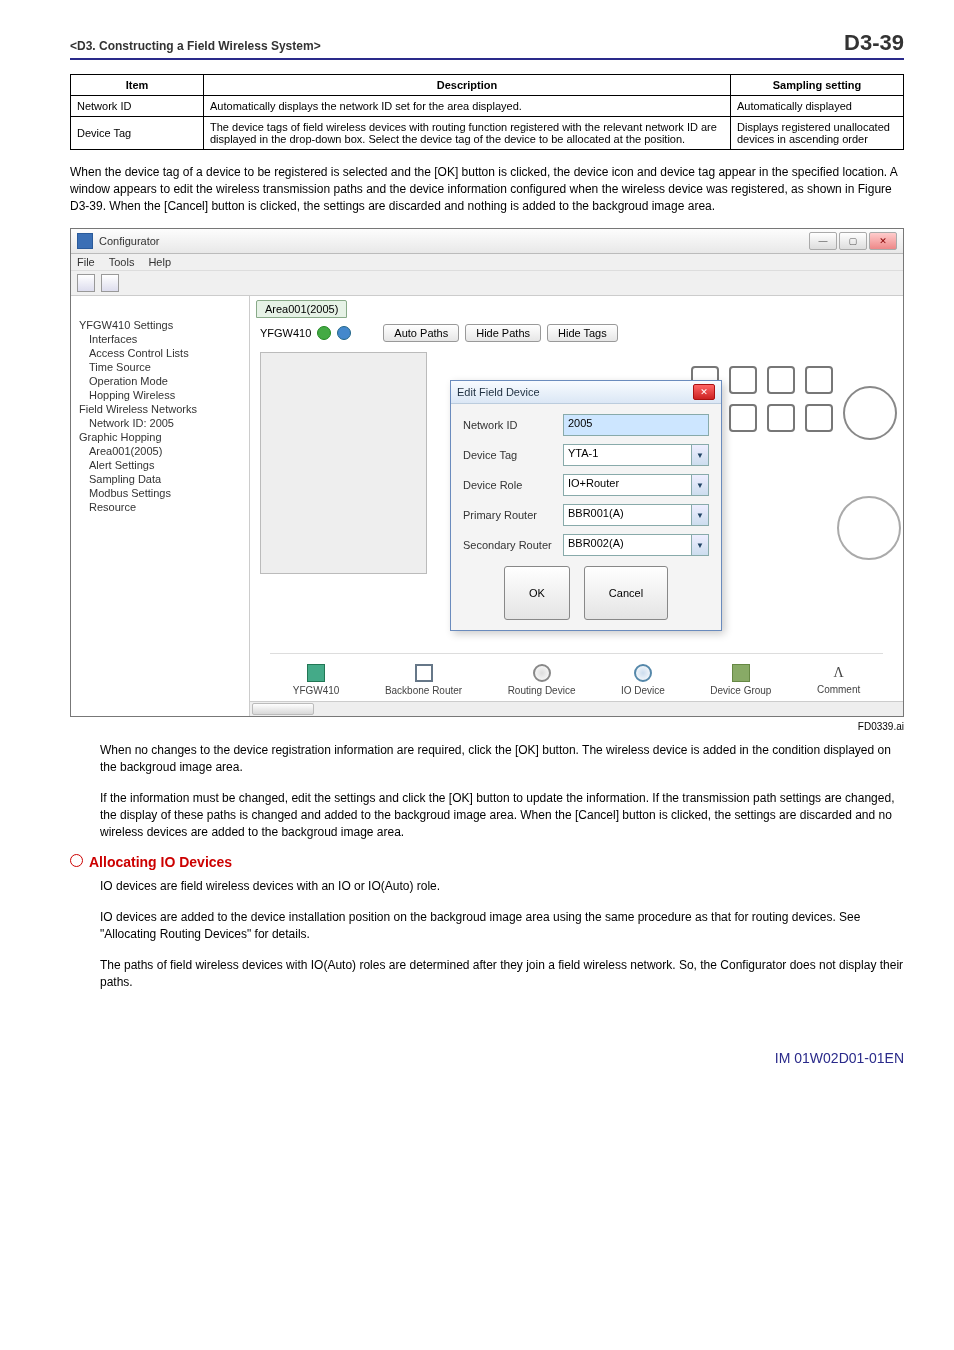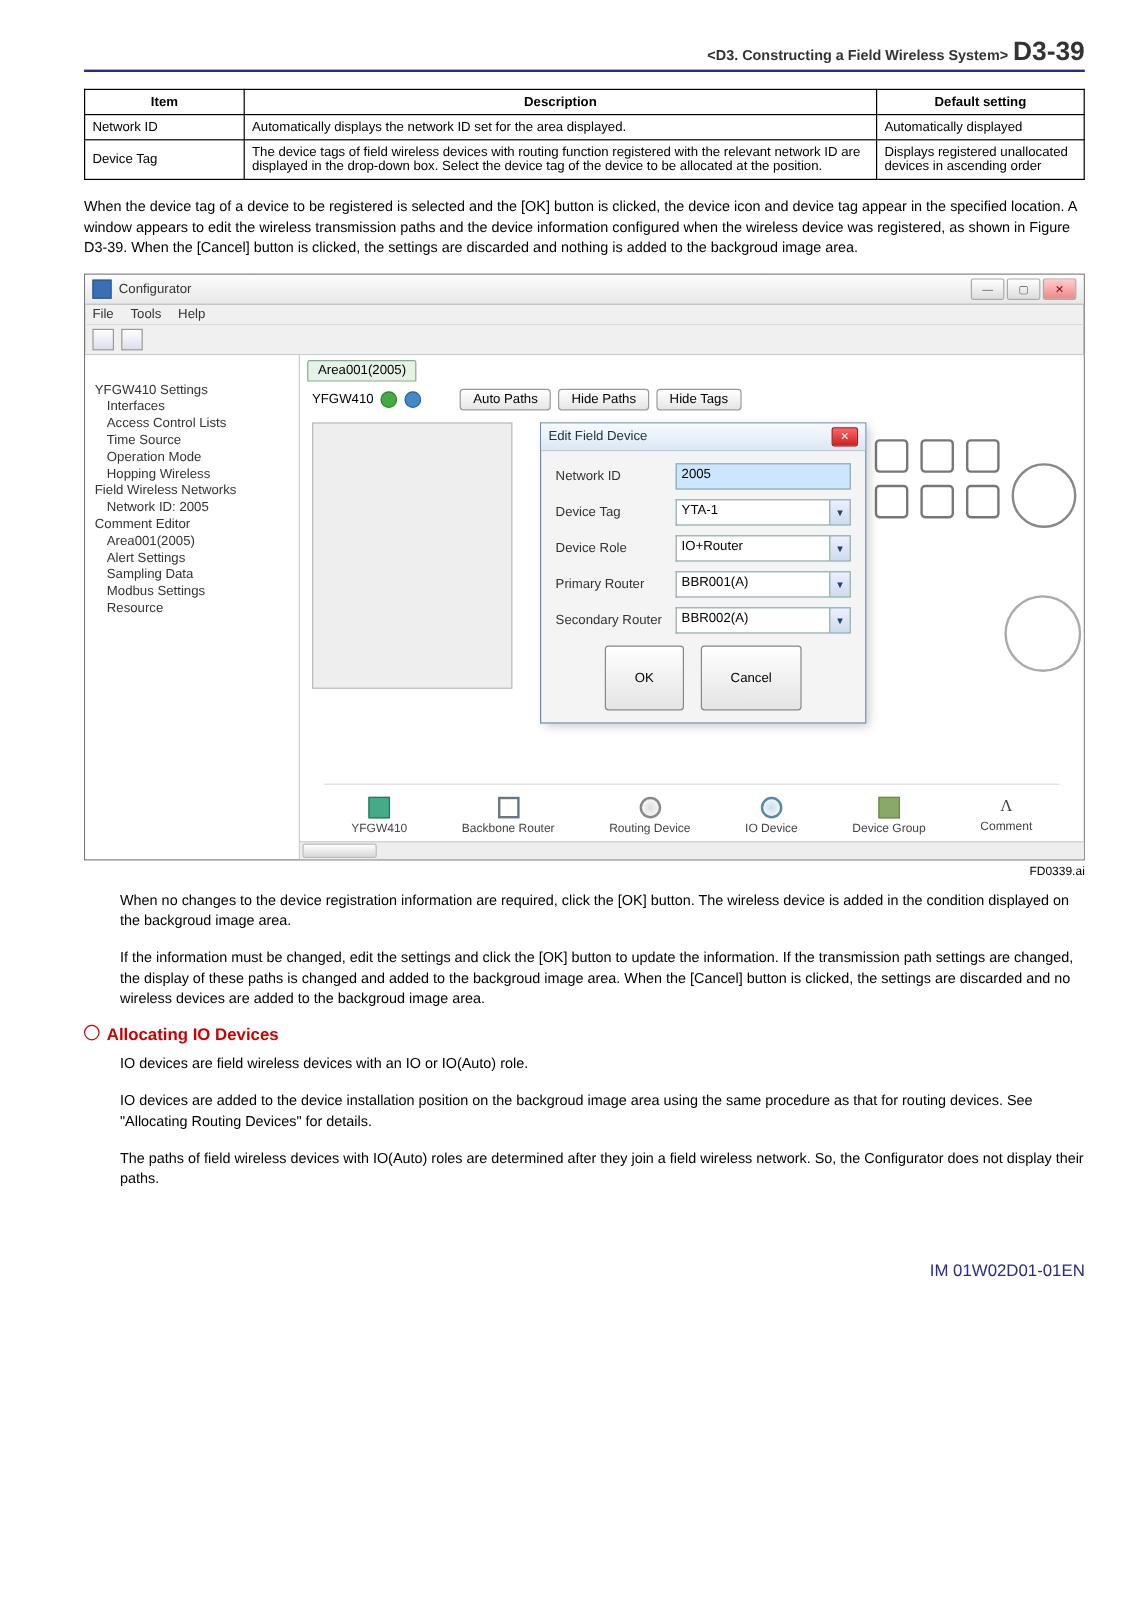--- a/index.html
+++ b/index.html
@@ -15,25 +15,25 @@
   }
   .header-row {
     display: flex;
     align-items: baseline;
     border-bottom: 2px solid #2a2a8a;
     padding-bottom: 2px;
     margin-bottom: 14px;
   }
   .header-title {
     flex: 1;
-    text-align: right;
+    text-align: left;
     font-size: 12px;
     font-weight: bold;
     color: #333;
-    padding-right: 4px;
+    padding-right: 20px;
   }
   .header-page {
     font-size: 22px;
     font-weight: bold;
     color: #333;
   }
   table.desc-table {
     width: 100%;
     border-collapse: collapse;
     margin-bottom: 14px;
@@ -89,21 +89,21 @@
   .led.green{background:#4a4;border:1px solid #282;}
   .led.blue{background:#48c;border:1px solid #268;}
   .pill-btn{border:1px solid #999;border-radius:3px;padding:2px 10px;background:linear-gradient(#fff,#e6e6e6);}
   .squares { position:absolute; top:70px; right:70px; }
   .sq-row{display:flex;gap:10px;margin-bottom:10px;}
   .sq{width:24px;height:24px;border:2px solid #777;border-radius:4px;}
   .big-circle{width:50px;height:50px;border:2px solid #888;border-radius:50%;position:absolute;top:90px;right:6px;}
   .big-circle2{width:60px;height:60px;border:2px solid #aaa;border-radius:50%;position:absolute;top:200px;right:2px;}
 
   .drawer { position:absolute; left:10px; top:56px; width:165px; height:220px; border:1px solid #bbb; background:#eee; }
-  .modal{ position:absolute; left:200px; top:56px; width:270px; border:1px solid #6a8bbd; background:#f4f4f4; box-shadow:3px 3px 8px rgba(0,0,0,.2);}
+  .modal{ position:absolute; left:200px; top:84px; width:270px; border:1px solid #6a8bbd; background:#f4f4f4; box-shadow:3px 3px 8px rgba(0,0,0,.2);}
   .modal-title{background:linear-gradient(#f8fbff,#dbe7f5);padding:3px 6px;display:flex;align-items:center;border-bottom:1px solid #bcd;}
   .modal-title span{flex:1;color:#234;}
   .modal-close{width:20px;height:14px;background:linear-gradient(#f66,#c22);color:#fff;font-size:9px;display:flex;align-items:center;justify-content:center;border:1px solid #a11;border-radius:2px;}
   .modal-body{padding:10px 12px;}
   .fld-row{display:flex;align-items:center;margin-bottom:8px;}
   .fld-label{width:100px;color:#333;}
   .fld-input{flex:1;border:1px solid #8aa;padding:2px 4px;background:#fff;height:16px;font-size:11px;}
   .fld-input.sel{background:#cde6ff;}
   .fld-combo{flex:1;display:flex;}
   .fld-combo .fld-input{border-right:none;}
@@ -137,21 +137,21 @@
   <div class="header-row">
     <div class="header-title">&lt;D3.  Constructing a Field Wireless System&gt;</div>
     <div class="header-page">D3-39</div>
   </div>
 
   <table class="desc-table">
     <tbody>
         <tr>
       <th style="width:120px">Item</th>
       <th>Description</th>
-      <th style="width:160px">Default setting</th>
+      <th style="width:160px">Sampling setting</th>
     </tr>
     <tr>
       <td>Network ID</td>
       <td>Automatically displays the network ID set for the area displayed.</td>
       <td>Automatically displayed</td>
     </tr>
     <tr>
       <td>Device Tag</td>
       <td>The device tags of field wireless devices with routing function registered with the relevant network ID are displayed in the drop-down box. Select the device tag of the device to be allocated at the position.</td>
       <td>Displays registered unallocated devices in ascending order</td>
@@ -183,21 +183,21 @@
     <div class="main-area">
       <div class="tree">
         <div class="tree-item">YFGW410 Settings</div>
         <div class="tree-item ind1">Interfaces</div>
         <div class="tree-item ind1">Access Control Lists</div>
         <div class="tree-item ind1">Time Source</div>
         <div class="tree-item ind1">Operation Mode</div>
         <div class="tree-item ind1">Hopping Wireless</div>
         <div class="tree-item">Field Wireless Networks</div>
         <div class="tree-item ind1">Network ID: 2005</div>
-        <div class="tree-item">Comment Editor</div>
+        <div class="tree-item">Graphic Hopping</div>
         <div class="tree-item ind1">Area001(2005)</div>
         <div class="tree-item ind1">Alert Settings</div>
         <div class="tree-item ind1">Sampling Data</div>
         <div class="tree-item ind1">Modbus Settings</div>
         <div class="tree-item ind1">Resource</div>
       </div>
       <div class="canvas">
         <div class="area-tab">Area001(2005)</div>
         <div class="gw-row">
           <span>YFGW410</span>

